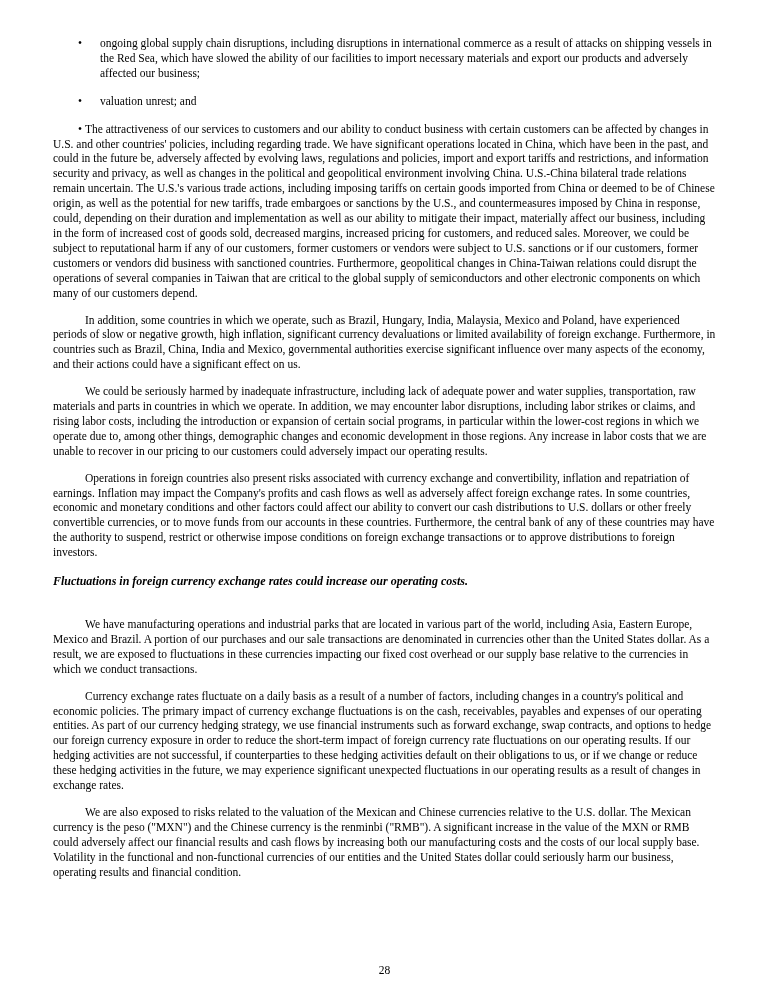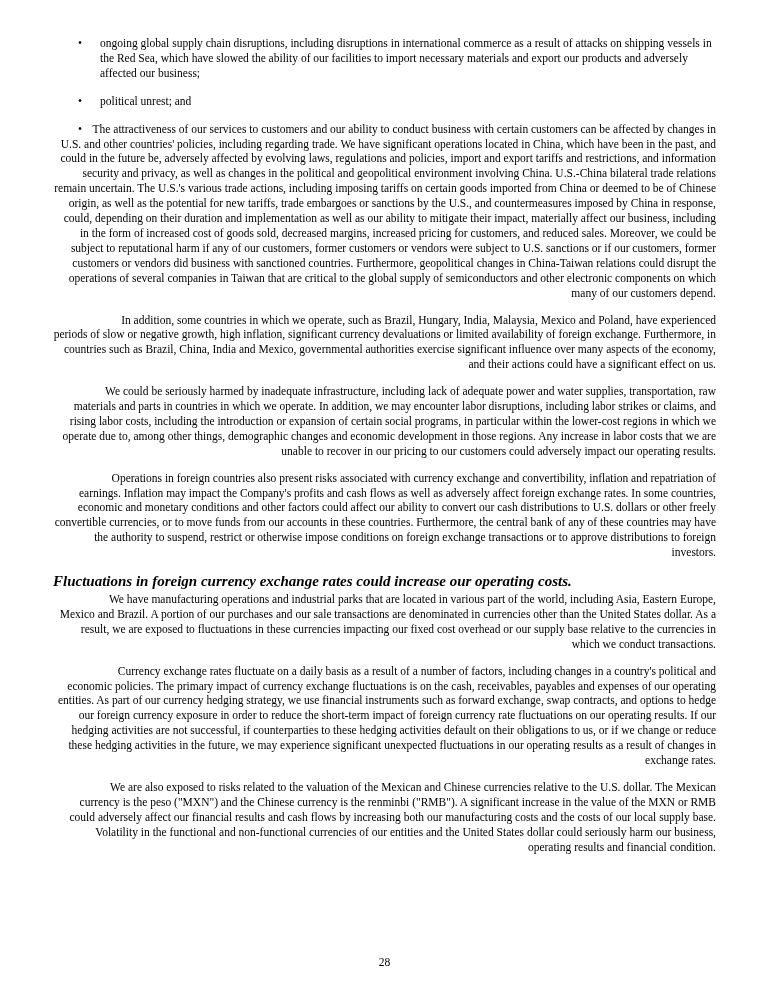--- a/index.html
+++ b/index.html
@@ -35,49 +35,48 @@
     margin: 0 0 13px 0;
   }
   ul.bullet-list .marker {
     position: absolute;
     left: 25px;
     top: 0;
   }
   p.para {
     margin: 0 0 12px 0;
     text-indent: 32px;
-    text-align: right;
   }
   h3.section-heading {
-    font-size: 15px;
+    font-size: 12px;
     line-height: 14.9px;
     font-weight: bold;
     font-style: italic;
-    margin: 2px 0 3px 0;
+    margin: 2px 0 28px 0;
     font-family: Liberation Serif, serif;
   }
   .footer {
     margin-top: auto;
     text-align: center;
-    padding-bottom: 30px;
+    padding-bottom: 22px;
   }
 </style>
 </head>
 <body>
 
 <div class="page">
 
   <ul class="bullet-list">
     <li>
       <span class="marker">•</span>
       <span>ongoing global supply chain disruptions, including disruptions in international commerce as a result of attacks on shipping vessels in the Red Sea, which have slowed the ability of our facilities to import necessary materials and export our products and adversely affected our business;</span>
     </li>
     <li>
       <span class="marker">•</span>
-      <span>political unrest; and</span>
+      <span>valuation unrest; and</span>
     </li>
     <li>
       <span class="marker">•</span>
     </li>
   </ul>
 
   <p class="para">The attractiveness of our services to customers and our ability to conduct business with certain customers can be affected by changes in U.S. and other countries' policies, including regarding trade. We have significant operations located in China, which have been in the past, and could in the future be, adversely affected by evolving laws, regulations and policies, import and export tariffs and restrictions, and information security and privacy, as well as changes in the political and geopolitical environment involving China. U.S.-China bilateral trade relations remain uncertain. The U.S.'s various trade actions, including imposing tariffs on certain goods imported from China or deemed to be of Chinese origin, as well as the potential for new tariffs, trade embargoes or sanctions by the U.S., and countermeasures imposed by China in response, could, depending on their duration and implementation as well as our ability to mitigate their impact, materially affect our business, including in the form of increased cost of goods sold, decreased margins, increased pricing for customers, and reduced sales. Moreover, we could be subject to reputational harm if any of our customers, former customers or vendors were subject to U.S. sanctions or if our customers, former customers or vendors did business with sanctioned countries. Furthermore, geopolitical changes in China-Taiwan relations could disrupt the operations of several companies in Taiwan that are critical to the global supply of semiconductors and other electronic components on which many of our customers depend.</p>
   <p class="para">In addition, some countries in which we operate, such as Brazil, Hungary, India, Malaysia, Mexico and Poland, have experienced periods of slow or negative growth, high inflation, significant currency devaluations or limited availability of foreign exchange. Furthermore, in countries such as Brazil, China, India and Mexico, governmental authorities exercise significant influence over many aspects of the economy, and their actions could have a significant effect on us.</p>
   <p class="para">We could be seriously harmed by inadequate infrastructure, including lack of adequate power and water supplies, transportation, raw materials and parts in countries in which we operate. In addition, we may encounter labor disruptions, including labor strikes or claims, and rising labor costs, including the introduction or expansion of certain social programs, in particular within the lower-cost regions in which we operate due to, among other things, demographic changes and economic development in those regions. Any increase in labor costs that we are unable to recover in our pricing to our customers could adversely impact our operating results.</p>
   <p class="para">Operations in foreign countries also present risks associated with currency exchange and convertibility, inflation and repatriation of earnings. Inflation may impact the Company's profits and cash flows as well as adversely affect foreign exchange rates. In some countries, economic and monetary conditions and other factors could affect our ability to convert our cash distributions to U.S. dollars or other freely convertible currencies, or to move funds from our accounts in these countries. Furthermore, the central bank of any of these countries may have the authority to suspend, restrict or otherwise impose conditions on foreign exchange transactions or to approve distributions to foreign investors.</p>

